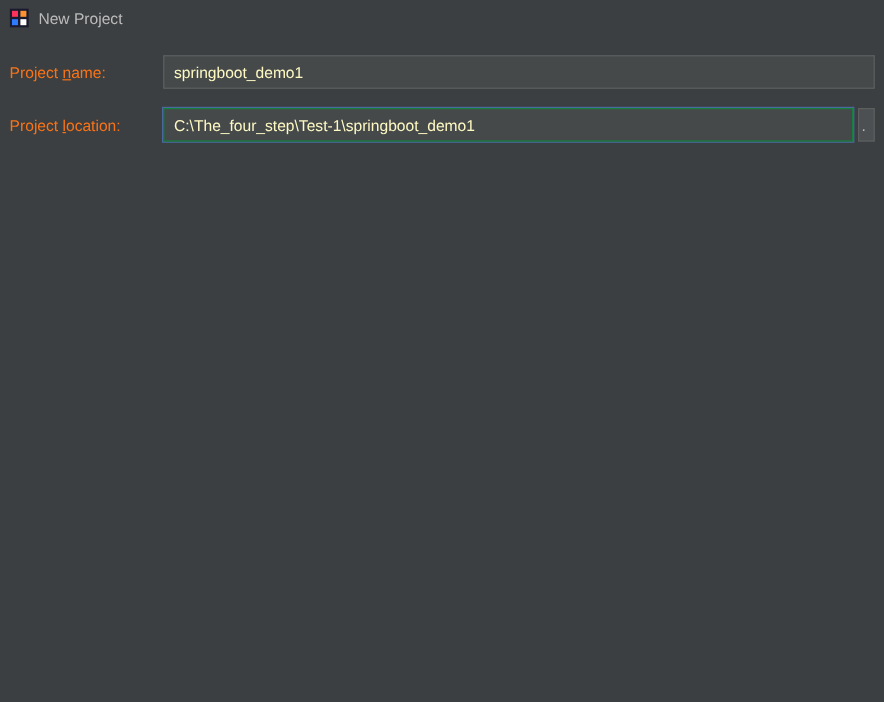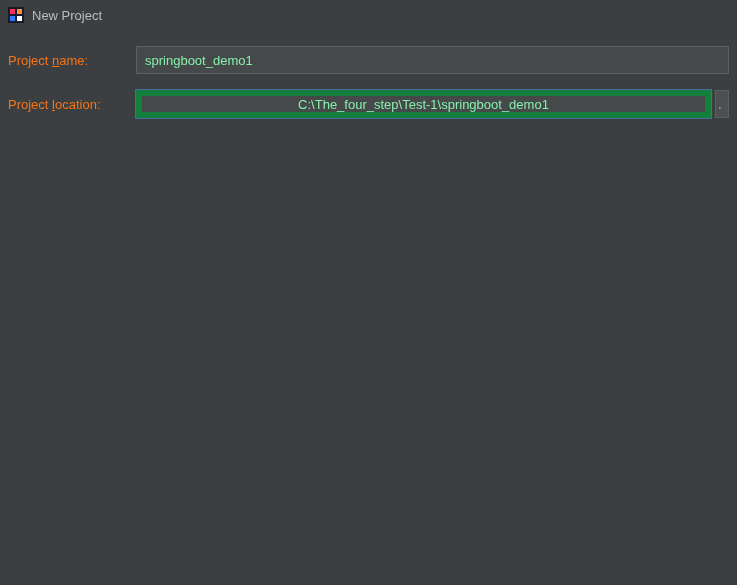--- a/index.html
+++ b/index.html
@@ -64,32 +64,31 @@
     }
 
     .form-label u {
       text-decoration: underline;
     }
 
     .text-input {
       flex: 1;
       background: #45494a;
       border: 1px solid #5e6060;
-      color: #86efac;
+      color: #fef9c3;
       font-size: 13px;
       padding: 5px 8px;
       height: 28px;
       outline: none;
       font-family: inherit;
     }
 
     .text-input.focused {
-      border: 6px solid #15803d;
+      border: 1px solid #15803d;
       box-shadow: 0 0 0 1px #4a6a9e;
-      text-align: center;
     }
 
     .browse-btn {
       width: 14px;
       height: 28px;
       background: #4c5052;
       border: 1px solid #5e6060;
       color: #bbbbbb;
       font-size: 13px;
       display: flex;

